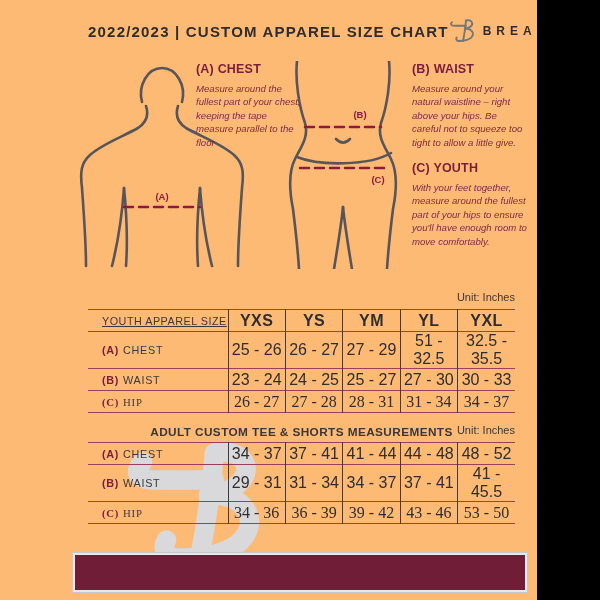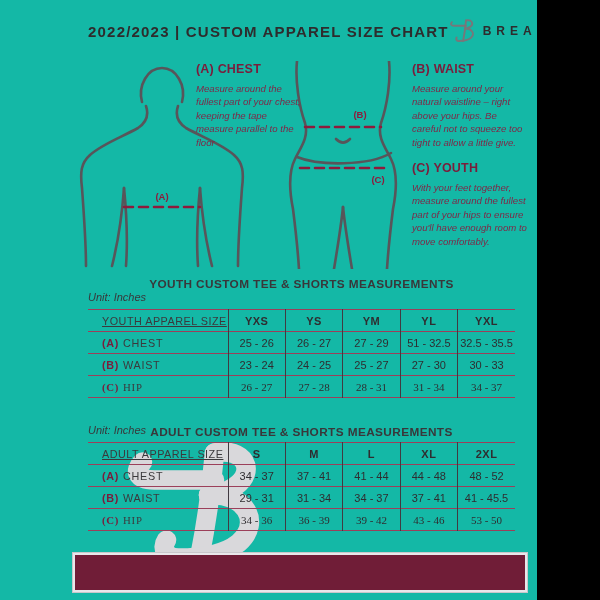--- a/index.html
+++ b/index.html
@@ -3,21 +3,21 @@
 <meta charset="utf-8">
 <style>
   html,body { margin:0; padding:0; }
   body {
     width:600px; height:600px; position:relative;
     background:#000; overflow:hidden;
     font-family:"Liberation Sans", sans-serif;
   }
   .page {
     position:absolute; left:0; top:0; width:537px; height:600px;
-    background:#14b8a6; overflow:hidden;
+    background:#fdba74; overflow:hidden;
   }
   
   .header {
     position:absolute; left:88px; right:25px; top:14px; height:34px;
     display:flex; align-items:center; justify-content:space-between; z-index:2;
   }
   .doc-title {
     font-size:15px; font-weight:700; letter-spacing:1.2px; color:#2e2c2d;
     white-space:nowrap;
   }
@@ -30,29 +30,29 @@
   .fig { position:absolute; z-index:1; }
   .fig path, .fig ellipse { fill:none; stroke:#58555a; stroke-width:2.6; stroke-linecap:round; }
   .fig .dash { stroke:#8e1b3c; stroke-width:2.6; stroke-dasharray:9 6; }
   .fig text { font-family:"Liberation Sans",sans-serif; font-size:9.5px; font-weight:700; fill:#8e1b3c; }
   
   .sec-title {
     position:absolute; left:88px; width:427px; text-align:center; z-index:2;
     font-size:11.8px; font-weight:700; letter-spacing:0.4px; color:#39373a;
   }
   .sec-unit {
-    position:absolute; left:88px; width:427px; text-align:left; z-index:2;
-    font-size:11px; font-style:italic; color:#39373a;
+    position:absolute; left:88px; width:427px; text-align:right; z-index:2;
+    font-size:11px; color:#39373a;
   }
   
   table.size-table {
     position:absolute; left:88px; width:427px; border-collapse:collapse;
     table-layout:fixed; z-index:2;
   }
-  .size-table td { height:21px; text-align:center; font-size:11px; color:#2f2d30; padding:0; }
+  .size-table td { height:21px; text-align:center; font-size:16px; color:#2f2d30; padding:0; }
   .size-table tr { border-top:1.5px solid #9c3f5a; }
   .size-table tr:last-child { border-bottom:1.5px solid #9c3f5a;font-family:Liberation Serif, serif; }
   .size-table td + td { border-left:1.5px solid #413a41; }
   .size-table td.rowhead { text-align:left; padding-left:14px; font-size:10.8px; letter-spacing:0.7px; color:#3b393c; }
   .size-table tr.head td { font-weight:700; letter-spacing:0.5px; }
   .size-table tr.head td.rowhead { font-weight:400;text-decoration:underline; }
   .lbl-prefix { color:#7a1d3c; font-weight:800; margin-right:4px; }
   .lbl-name { font-weight:400; }
   
   .watermark { position:absolute; left:104px; top:432px; z-index:0; }
@@ -123,21 +123,20 @@
     <p class="guide-body">With your feet together, measure around the fullest part of your hips to ensure you'll have enough room to move comfortably.</p>
   </div>
 
   <svg class="watermark" width="185" height="150" viewBox="0 0 46 50">
     <path d="M 5 10 C 2 13 3 16 9 16 L 29 16"></path>
     <path d="M 29 7 C 28 18 26 32 24 42"></path>
     <path d="M 29 7 C 39 5 43 13 36 18 C 33 20 30 21 27 21"></path>
     <path d="M 27 21 C 39 20 45 30 37 37 C 32 41 24 42 17 42 C 13 42 11 39 13 36"></path>
   </svg>
 
-  <div class="sec-title" style="top:277px;">YOUTH CUSTOM TEE &amp; SHORTS MEASUREMENTS</div>
   <div class="sec-unit" style="top:291px;">Unit: Inches</div>
 
   <table class="size-table" style="top:309px;">
     <colgroup>
         <col style="width:140px">
         <col>
         <col>
         <col>
         <col>
         <col>
@@ -184,28 +183,20 @@
   <table class="size-table" style="top:442px;">
     <colgroup>
         <col style="width:140px">
         <col>
         <col>
         <col>
         <col>
         <col>
       </colgroup>
     <tbody>
-        <tr class="head">
-      <td class="rowhead">ADULT APPAREL SIZE</td>
-      <td>S</td>
-      <td>M</td>
-      <td>L</td>
-      <td>XL</td>
-      <td>2XL</td>
-    </tr>
     <tr>
       <td class="rowhead"><span class="lbl-prefix">(A)</span><span class="lbl-name">CHEST</span></td>
       <td>34 - 37</td>
       <td>37 - 41</td>
       <td>41 - 44</td>
       <td>44 - 48</td>
       <td>48 - 52</td>
     </tr>
     <tr>
       <td class="rowhead"><span class="lbl-prefix">(B)</span><span class="lbl-name">WAIST</span></td>

